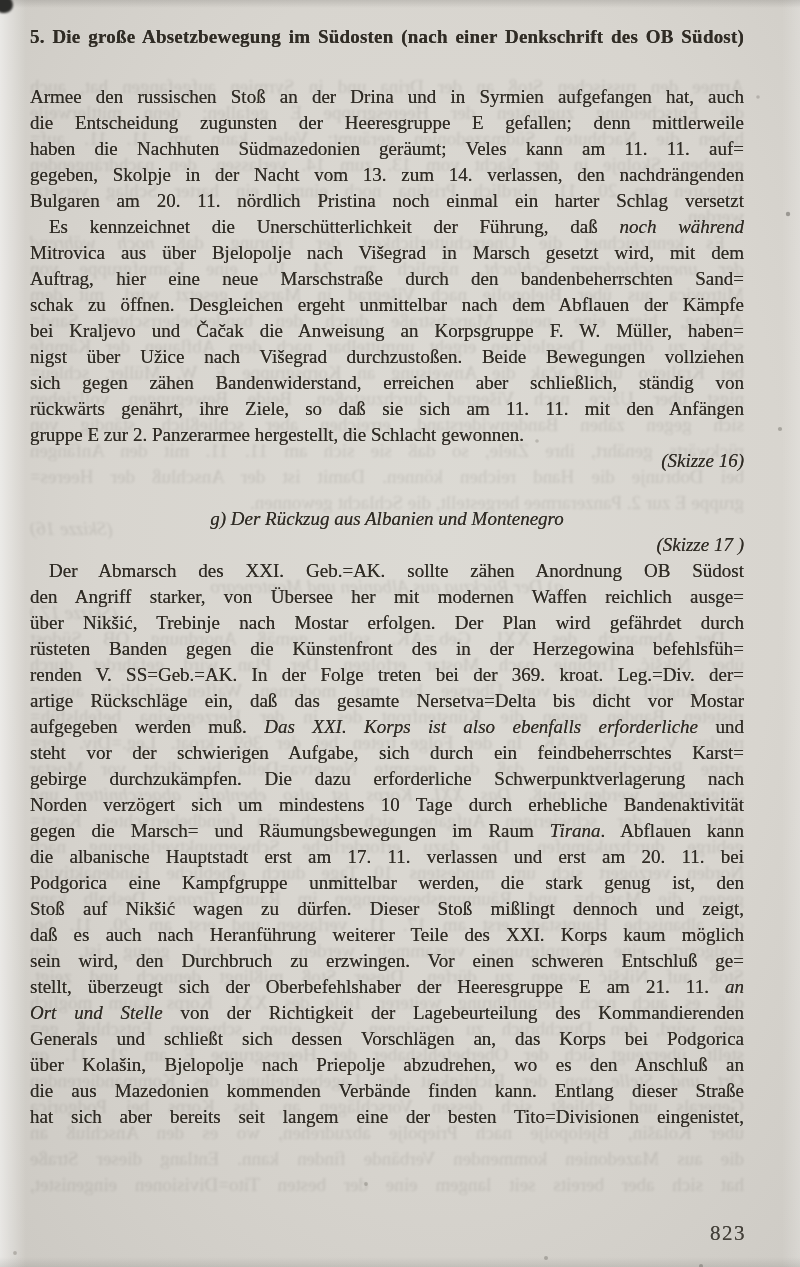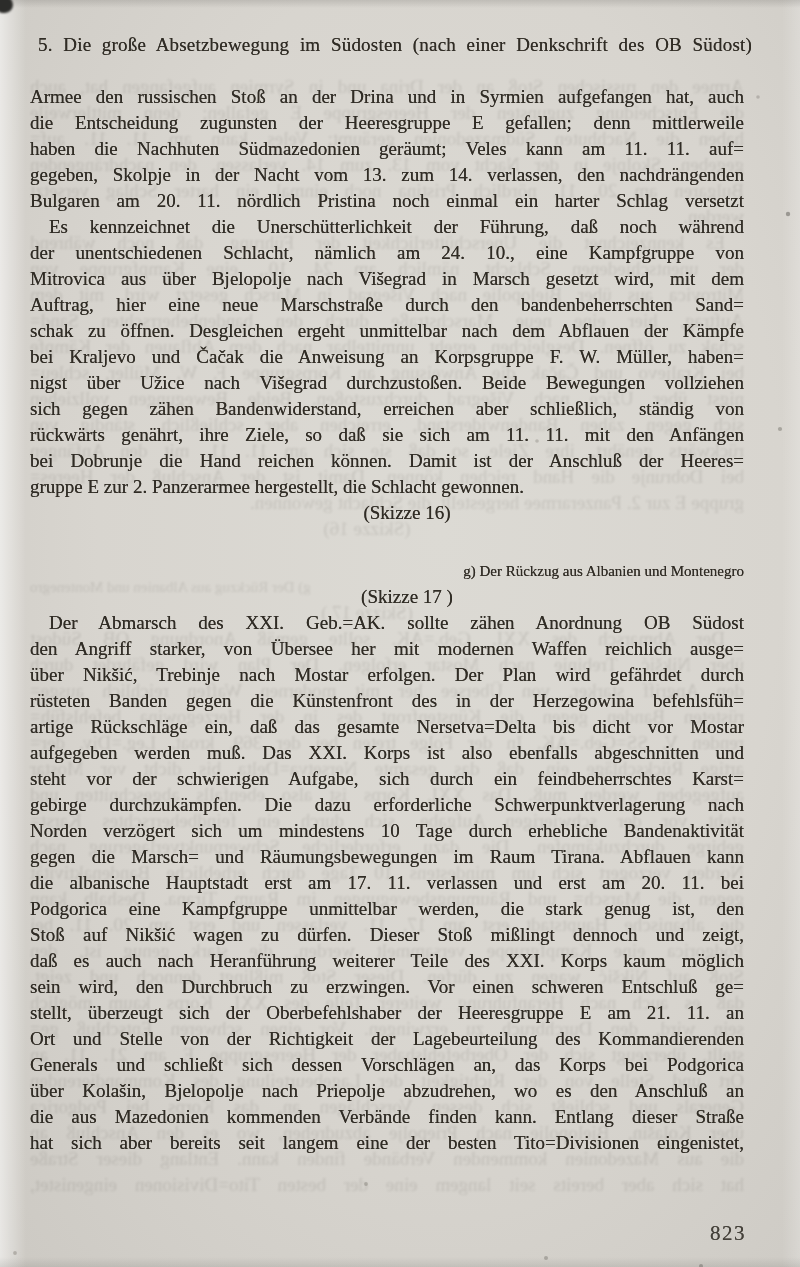--- a/index.html
+++ b/index.html
@@ -38,23 +38,23 @@
     pointer-events: none;
     font-size: 19px;
     line-height: 26px;
     z-index: 1;
   }
   .title {
     position: absolute;
     left: 30px;
     top: 26px;
     width: 714px;
-    margin: 8px;
-    font-size: 19px;
-    font-weight: normal;
+    margin: 0;
+    font-size: 19px;
+    font-weight: bold;
     text-align: justify;
     text-align-last: justify;
     letter-spacing: 0.2px;
     z-index: 2;
     text-shadow: 0 0 0.6px rgba(48,44,37,0.85);
   }
   .text-column {
     position: absolute;
     left: 30px;
     top: 84px;
@@ -63,27 +63,27 @@
     line-height: 26px;
     z-index: 2;
     text-shadow: 0 0 0.6px rgba(48,44,37,0.85);
   }
   .tline {
     text-align: justify;
     text-align-last: justify;
   }
   .tline.no-just { text-align-last: left; }
   .tline.indent { padding-left: 19px; }
-  .it, .sketch-ref, .subheading { }
-  .sketch-ref { text-align: center; line-height: 26px; margin-left: 40px; }
+  .it, .sketch-ref, .subheading { font-style: italic; }
+  .sketch-ref { text-align: right; line-height: 26px; margin-left: 40px; }
   .subheading {
     margin: 32px 0 0 0;
-    font-size: 15px;
+    font-size: 19px;
     font-weight: normal;
-    text-align: right;
+    text-align: center;
     line-height: 26px;
   }
   .page-number {
     position: absolute;
     top: 1221px;
     left: 710px;
     font-size: 21px;
     letter-spacing: 1.5px;
     color: #45413a;
     z-index: 2;
@@ -182,41 +182,40 @@
   <div class="text-column">
     <div class="para">
         <div class="tline"><span>Armee den russischen Stoß an der Drina und in Syrmien aufgefangen hat, auch</span></div>
         <div class="tline"><span>die Entscheidung zugunsten der Heeresgruppe E gefallen; denn mittlerweile</span></div>
         <div class="tline"><span>haben die Nachhuten Südmazedonien geräumt; Veles kann am 11. 11. auf=</span></div>
         <div class="tline"><span>gegeben, Skolpje in der Nacht vom 13. zum 14. verlassen, den nachdrängenden</span></div>
         <div class="tline"><span>Bulgaren am 20. 11. nördlich Pristina noch einmal ein harter Schlag versetzt</span></div>
       </div>
     <div class="para">
         <div class="tline indent"><span>Es kennzeichnet die Unerschütterlichkeit der Führung, daß </span><span class="it">noch während</span></div>
-        <div class="tline"><span class="it">der unentschiedenen Schlacht,</span><span> nämlich am 24. 10., eine Kampfgruppe von</span></div>
         <div class="tline"><span>Mitrovica aus über Bjelopolje nach Višegrad in Marsch gesetzt wird, mit dem</span></div>
         <div class="tline"><span>Auftrag, hier eine neue Marschstraße durch den bandenbeherrschten Sand=</span></div>
         <div class="tline"><span>schak zu öffnen. Desgleichen ergeht unmittelbar nach dem Abflauen der Kämpfe</span></div>
         <div class="tline"><span>bei Kraljevo und Čačak die Anweisung an Korpsgruppe F. W. Müller, haben=</span></div>
         <div class="tline"><span>nigst über Užice nach Višegrad durchzustoßen. Beide Bewegungen vollziehen</span></div>
         <div class="tline"><span>sich gegen zähen Bandenwiderstand, erreichen aber schließlich, ständig von</span></div>
         <div class="tline"><span>rückwärts genährt, ihre Ziele, so daß sie sich am 11. 11. mit den Anfängen</span></div>
-        <div class="tline"><span>bei Dobrunje die Hand reichen können. Damit ist der Anschluß der Heeres=</span></div>
         <div class="tline no-just"><span>gruppe E zur 2. Panzerarmee hergestellt, die Schlacht gewonnen.</span></div>
       </div>
     <div class="sketch-ref">(Skizze 16)</div>
     <h2 class="subheading">g) Der Rückzug aus Albanien und Montenegro</h2>
     <div class="sketch-ref">(Skizze 17 )</div>
     <div class="para">
         <div class="tline indent"><span>Der Abmarsch des XXI. Geb.=AK. sollte zähen Anordnung OB Südost</span></div>
         <div class="tline"><span>den Angriff starker, von Übersee her mit modernen Waffen reichlich ausge=</span></div>
         <div class="tline"><span>über Nikšić, Trebinje nach Mostar erfolgen. Der Plan wird gefährdet durch</span></div>
         <div class="tline"><span>rüsteten Banden gegen die Künstenfront des in der Herzegowina befehlsfüh=</span></div>
+        <div class="tline"><span>renden V. SS=Geb.=AK. In der Folge treten bei der 369. kroat. Leg.=Div. der=</span></div>
         <div class="tline"><span>artige Rückschläge ein, daß das gesamte Nersetva=Delta bis dicht vor Mostar</span></div>
-        <div class="tline"><span>aufgegeben werden muß. </span><span class="it">Das XXI. Korps ist also ebenfalls abgeschnitten</span><span> und</span></div>
+        <div class="tline"><span>aufgegeben werden muß. </span><span class="it">Das XXI. Korps ist also ebenfalls erforderliche</span><span> und</span></div>
         <div class="tline"><span>steht vor der schwierigen Aufgabe, sich durch ein feindbeherrschtes Karst=</span></div>
         <div class="tline"><span>gebirge durchzukämpfen. Die dazu erforderliche Schwerpunktverlagerung nach</span></div>
         <div class="tline"><span>Norden verzögert sich um mindestens 10 Tage durch erhebliche Bandenaktivität</span></div>
         <div class="tline"><span>gegen die Marsch= und Räumungsbewegungen im Raum </span><span class="it">Tirana</span><span>. Abflauen kann</span></div>
         <div class="tline"><span>die albanische Hauptstadt erst am 17. 11. verlassen und erst am 20. 11. bei</span></div>
         <div class="tline"><span>Podgorica eine Kampfgruppe unmittelbar werden, die stark genug ist, den</span></div>
         <div class="tline"><span>Stoß auf Nikšić wagen zu dürfen. Dieser Stoß mißlingt dennoch und zeigt,</span></div>
         <div class="tline"><span>daß es auch nach Heranführung weiterer Teile des XXI. Korps kaum möglich</span></div>
         <div class="tline"><span>sein wird, den Durchbruch zu erzwingen. Vor einen schweren Entschluß ge=</span></div>
         <div class="tline"><span>stellt, überzeugt sich der Oberbefehlshaber der Heeresgruppe E am 21. 11. </span><span class="it">an</span></div>

